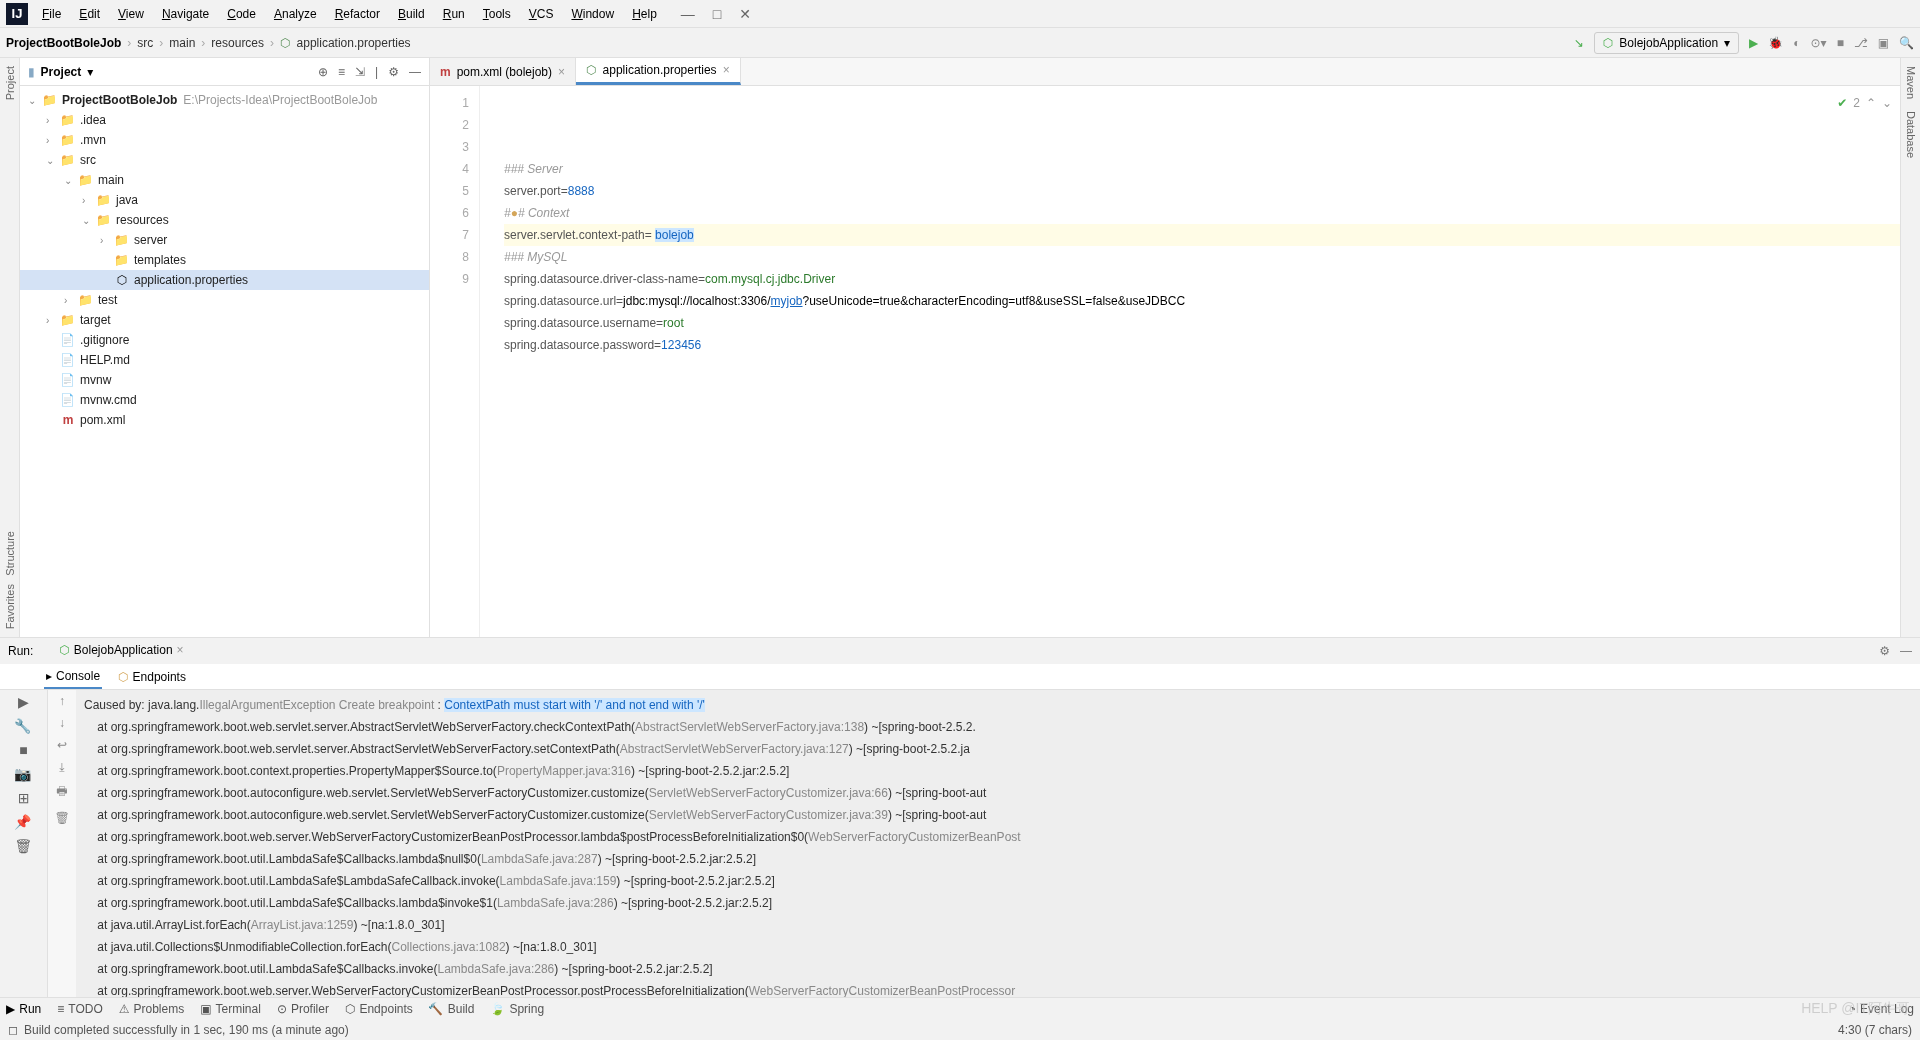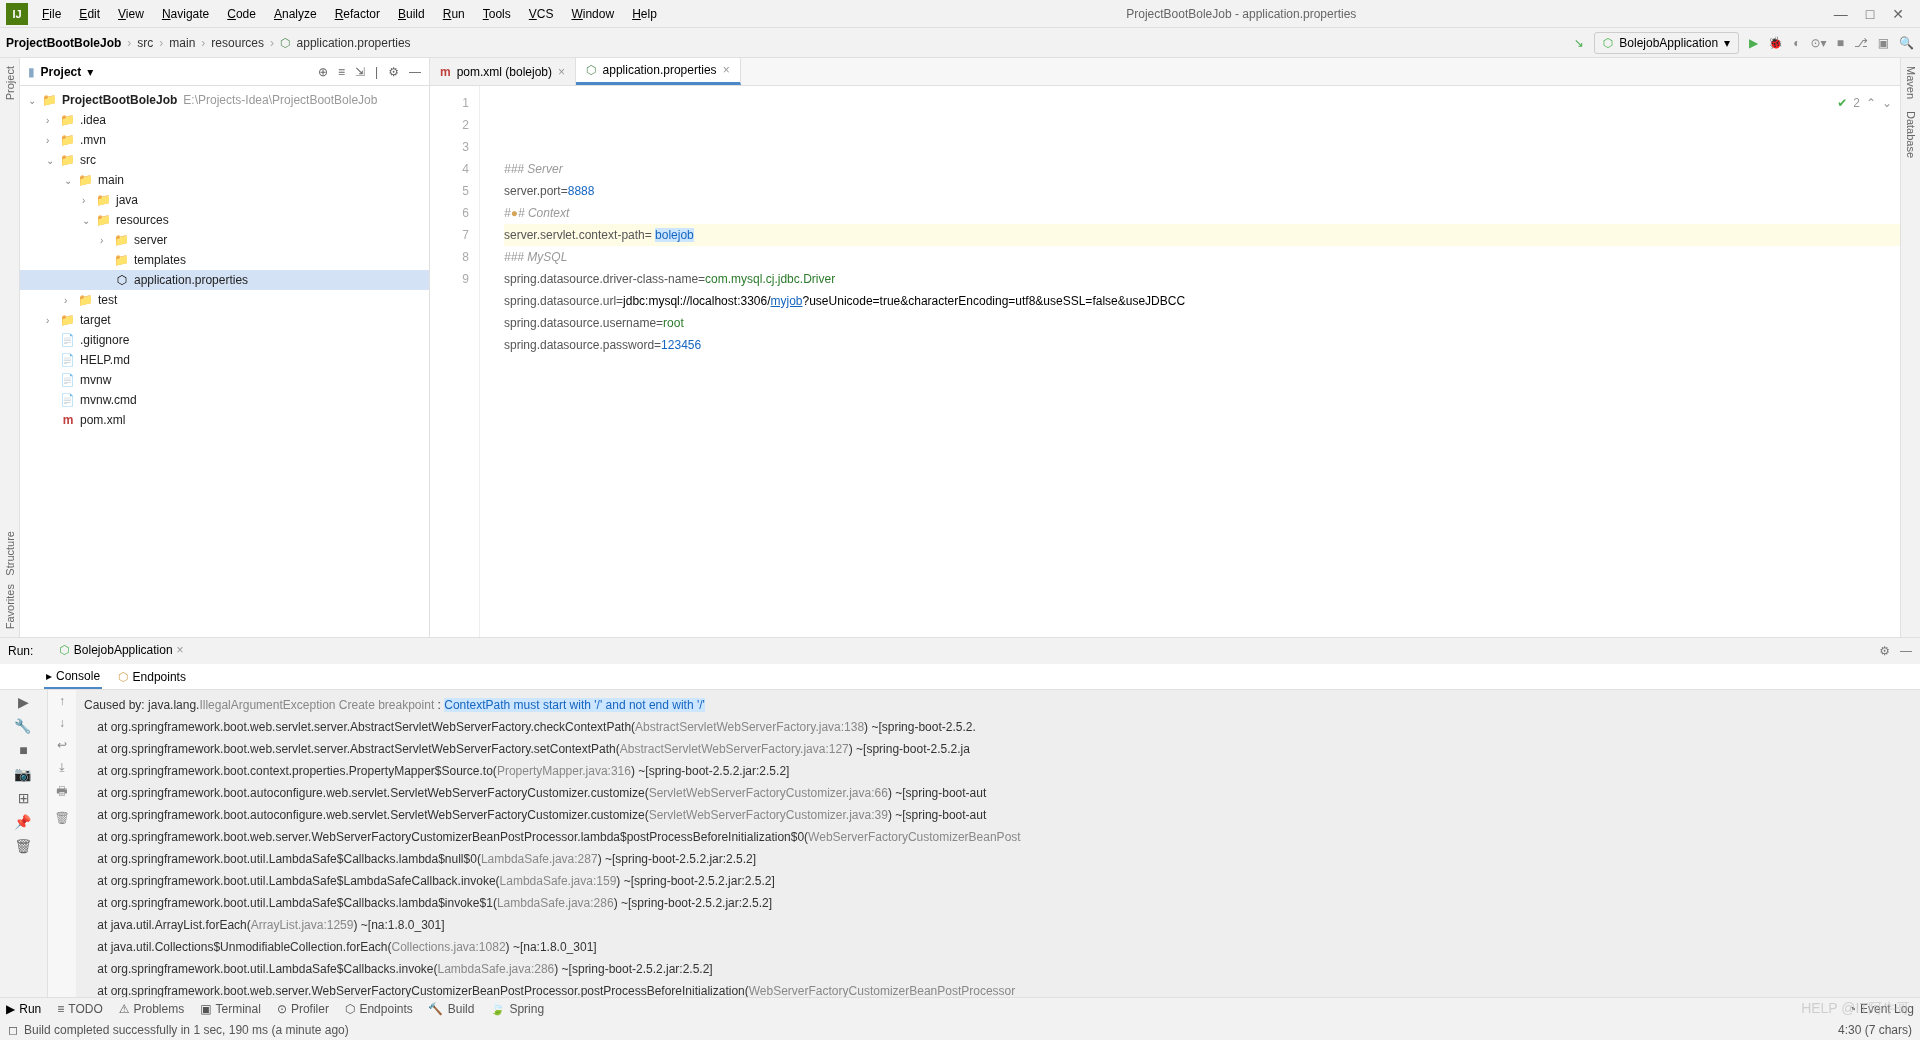--- a/index.html
+++ b/index.html
@@ -1,18 +1,18 @@
 <!DOCTYPE html>
 <html><head>
 <meta charset="utf-8">
 <style>
 *{box-sizing:border-box;margin:0;padding:0;font-family:'Segoe UI',Arial,sans-serif;font-size:12px;}
 body{background:#f2f2f2;width:1920px;height:1040px;overflow:hidden;position:relative;}
 .titlebar{height:28px;display:flex;align-items:center;background:#f2f2f2;border-bottom:1px solid #e0e0e0;}
-.titlebar-icon{width:22px;height:22px;background:#4d7c0f;margin:0 6px;display:flex;align-items:center;justify-content:center;color:#fff;font-weight:bold;font-size:11px;}
+.titlebar-icon{width:22px;height:22px;background:#0f172a;margin:0 6px;display:flex;align-items:center;justify-content:center;color:#fff;font-weight:bold;font-size:13px;}
 .menubar{display:flex;gap:2px;}
 .menu-item{padding:4px 8px;cursor:pointer;}
 .menu-item u{text-decoration:underline;}
 .title-center{flex:1;text-align:center;color:#666;}
 .win-controls{display:flex;gap:18px;padding:0 16px;color:#666;}
 .win-btn{cursor:pointer;font-size:14px;}
 .navbar{height:30px;background:#f2f2f2;border-bottom:1px solid #e0e0e0;display:flex;align-items:center;padding:0 6px;justify-content:space-between;}
 .breadcrumb{display:flex;align-items:center;gap:6px;}
 .breadcrumb span{color:#333;}
 .breadcrumb .sep{color:#aaa;}
@@ -96,21 +96,20 @@
       <span class="menu-item"><u>C</u>ode</span>
       <span class="menu-item"><u>A</u>nalyze</span>
       <span class="menu-item"><u>R</u>efactor</span>
       <span class="menu-item"><u>B</u>uild</span>
       <span class="menu-item"><u>R</u>un</span>
       <span class="menu-item"><u>T</u>ools</span>
       <span class="menu-item"><u>V</u>CS</span>
       <span class="menu-item"><u>W</u>indow</span>
       <span class="menu-item"><u>H</u>elp</span>
     </div>
-  <div class="title-center">ProjectBootBoleJob - application.properties</div>
   <div class="win-controls">
     <span class="win-btn">—</span>
     <span class="win-btn">□</span>
     <span class="win-btn">✕</span>
   </div>
 </div>
 
 <div class="navbar">
   <div class="breadcrumb">
     <b>ProjectBootBoleJob</b>

